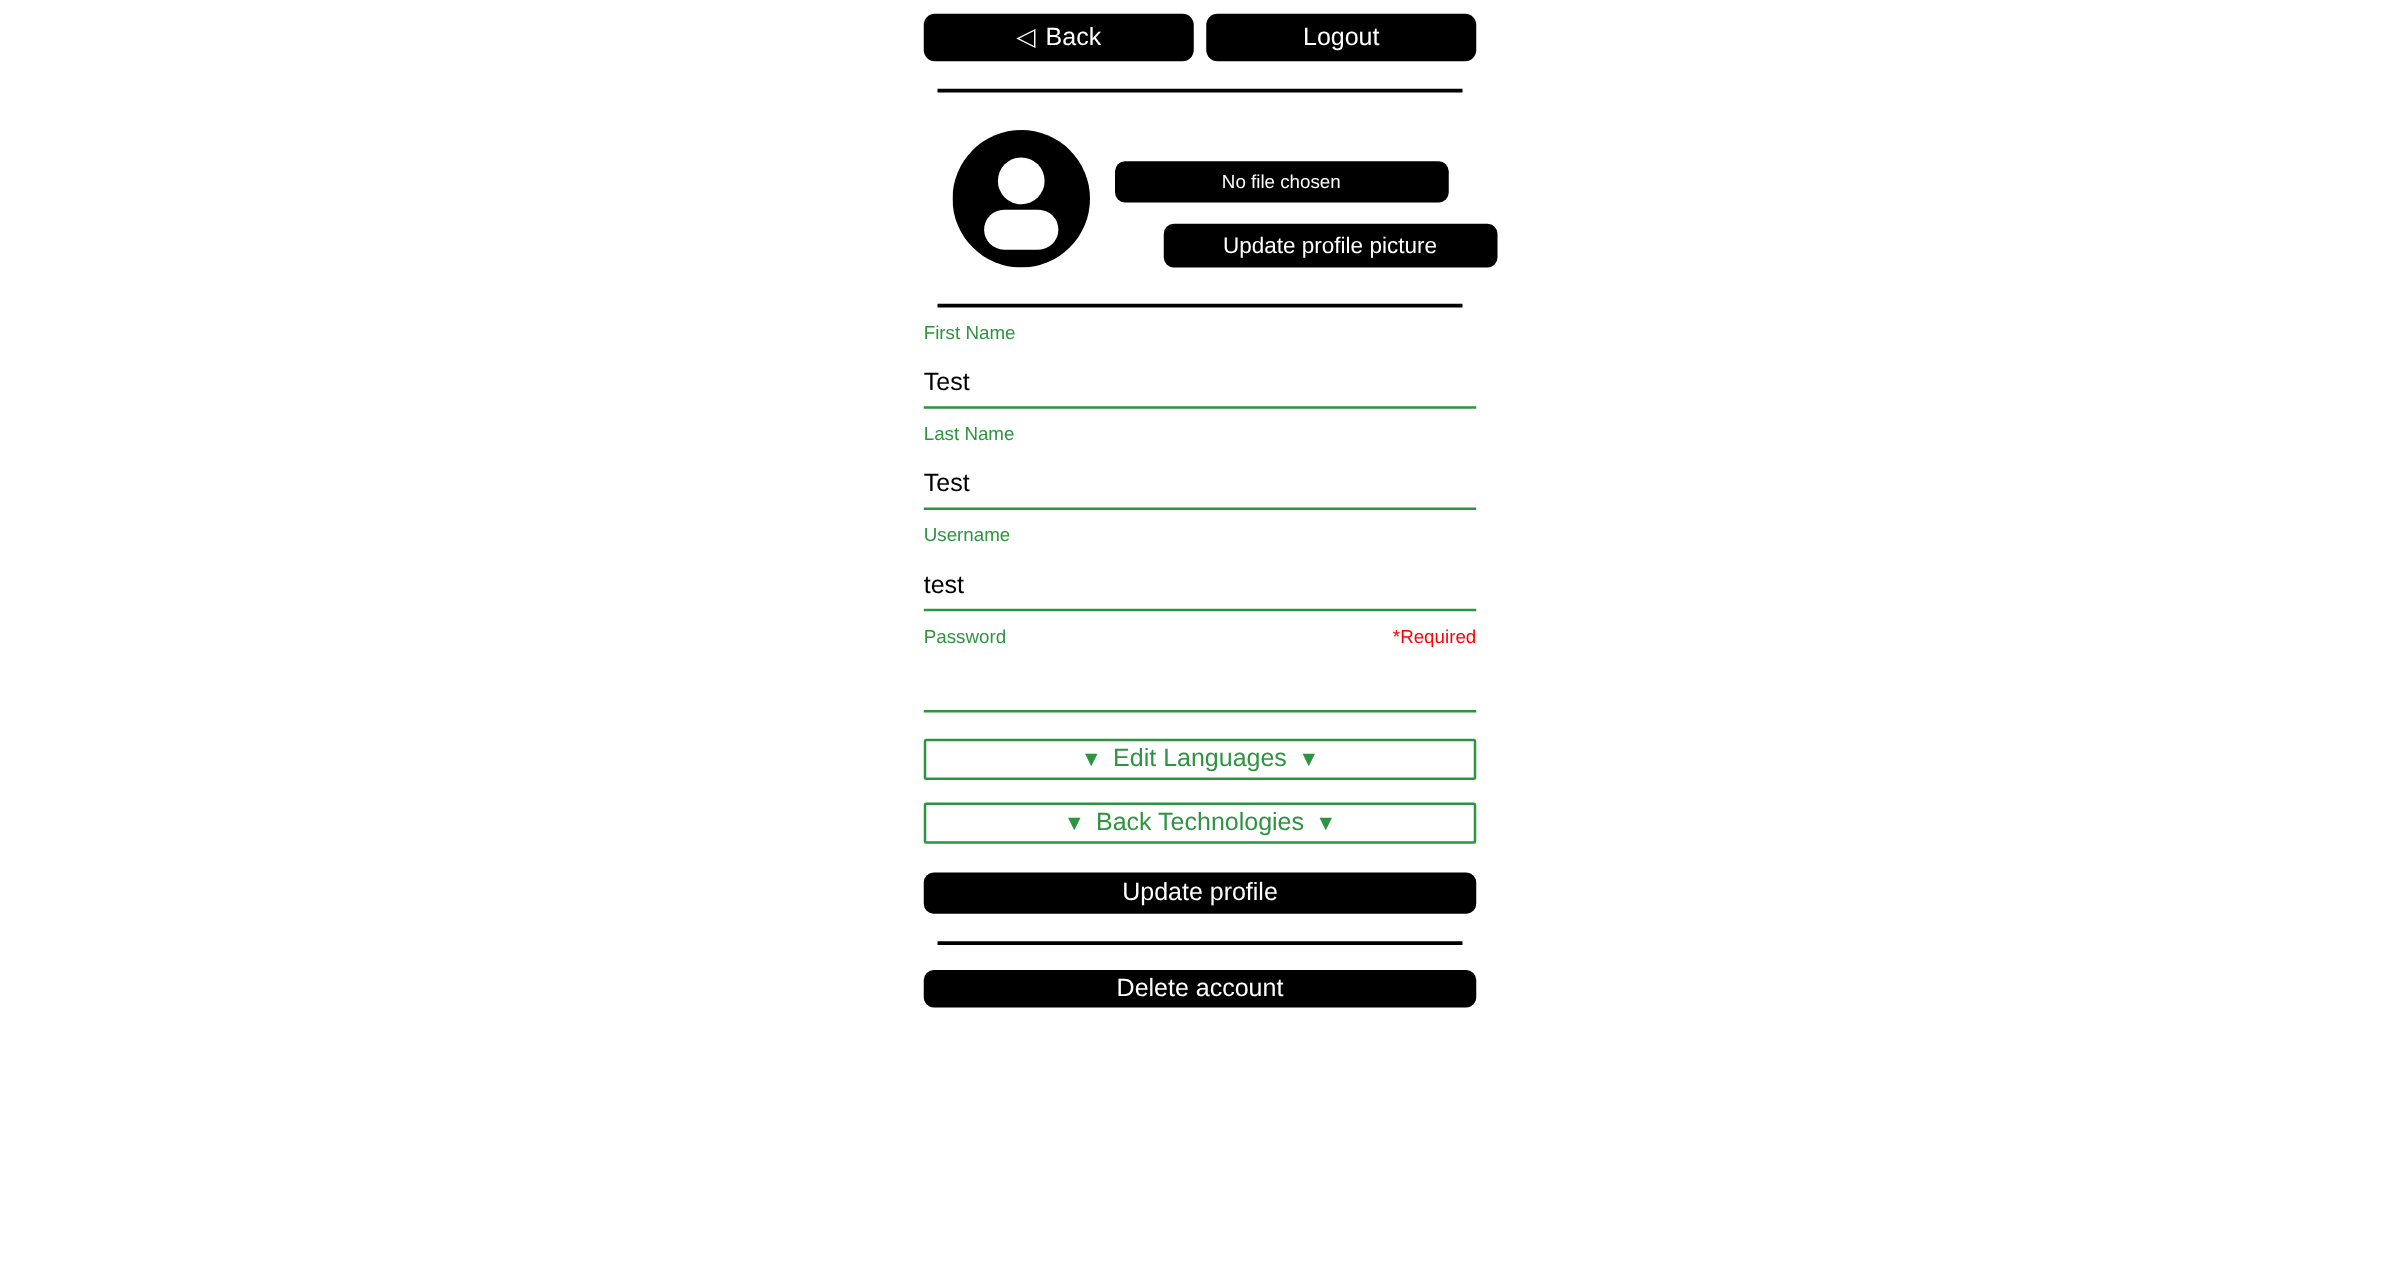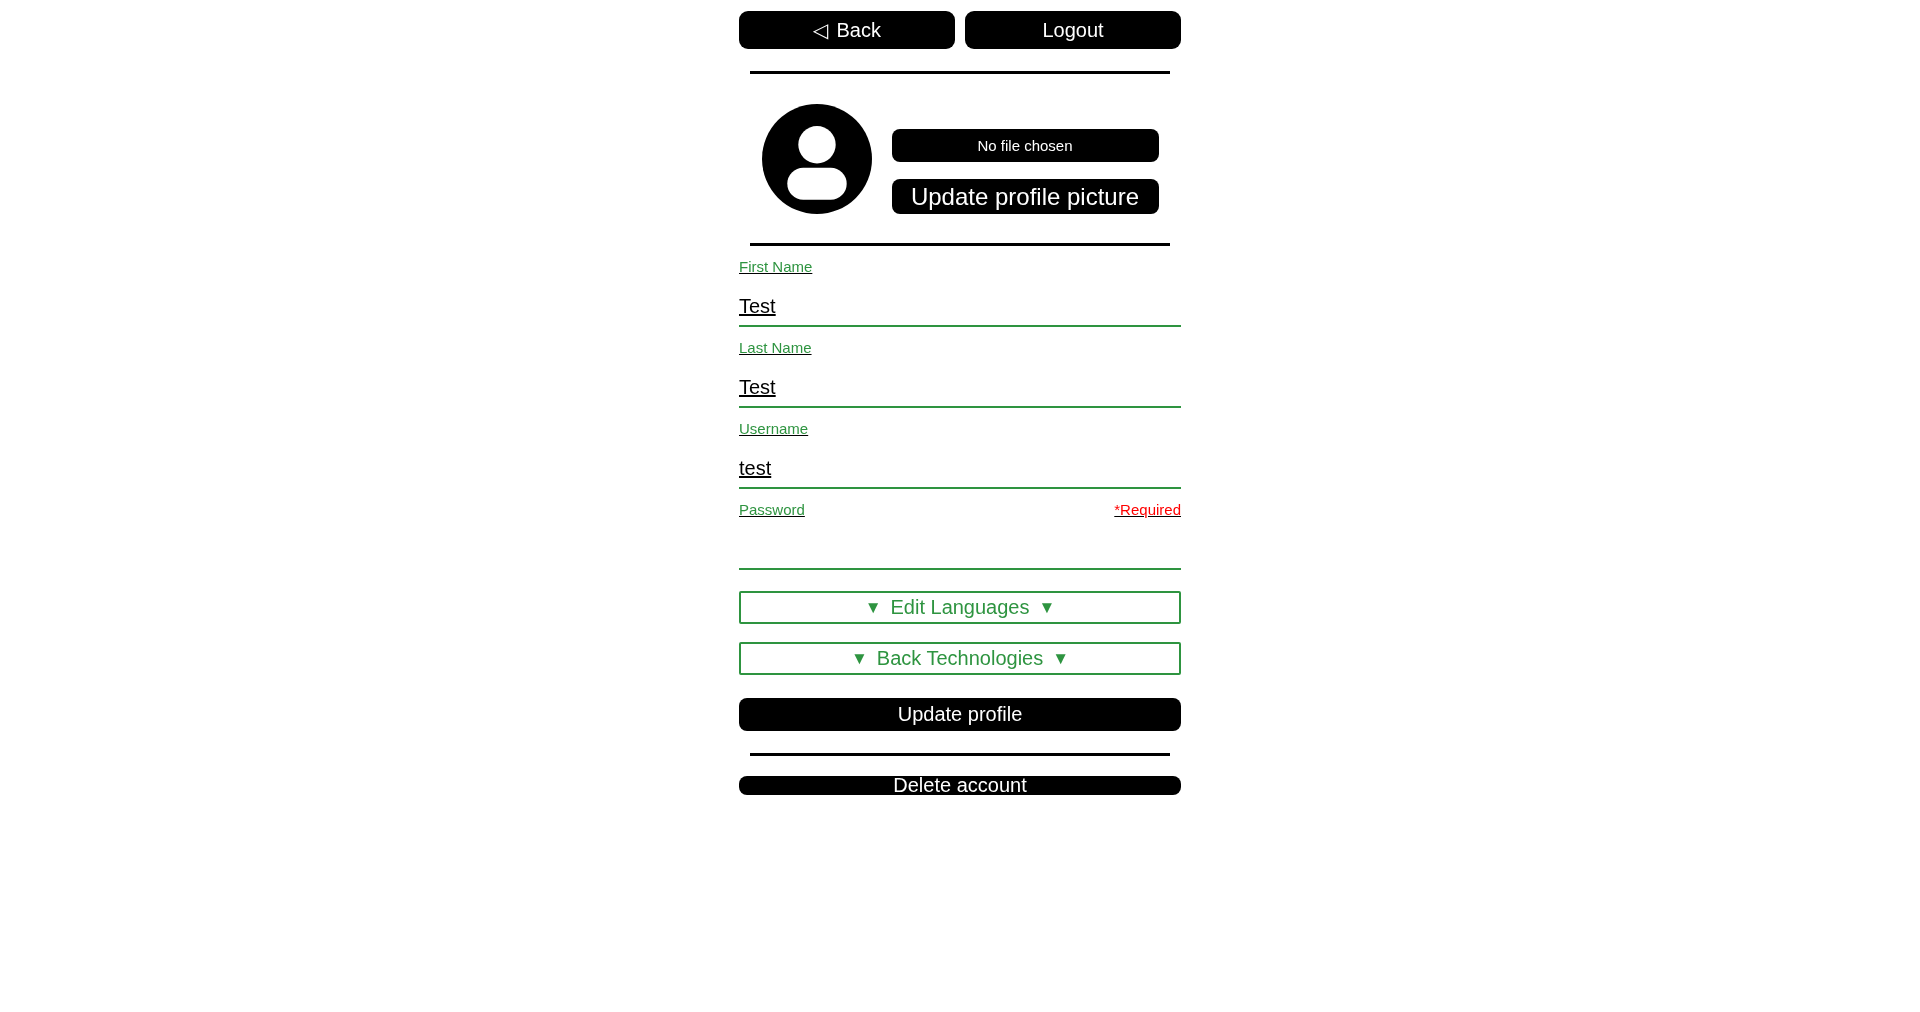--- a/index.html
+++ b/index.html
@@ -68,27 +68,26 @@
     gap: 20px;
   }
   .avatar-svg { width: 110px; height: 110px; display: block; }
   .pic-buttons {
     display: flex;
     flex-direction: column;
     gap: 17px;
     width: 267px;
   }
   .file-btn { height: 33px; font-size: 15px; border-radius: 8px; width: 100%; }
-  .update-pic-btn { height: 35px; font-size: 24px; border-radius: 8px; width: 100%; }
+  .update-pic-btn { height: 35px; font-size: 18px; border-radius: 8px; width: 100%; margin-left: 39px; }
 
   
   .field {
     padding: 12px 0 8px;
     border-bottom: 2px solid var(--green);
-    text-decoration: underline;
   }
   .label-row {
     display: flex;
     justify-content: space-between;
     align-items: baseline;
   }
   .field-label {
     font-size: 15px;
     line-height: 17px;
     color: var(--green);
@@ -132,21 +131,21 @@
   .update-profile-btn {
     margin-top: 23px;
     width: 100%;
     height: 33px;
     font-size: 20px;
     border-radius: 8px;
   }
   .delete-btn {
     margin-top: 20px;
     width: 100%;
-    height: 19px;
+    height: 30px;
     font-size: 20px;
     border-radius: 8px;
   }
 </style>
 </head>
 <body>
 
 <div class="container">
 
   <div class="top-row">

